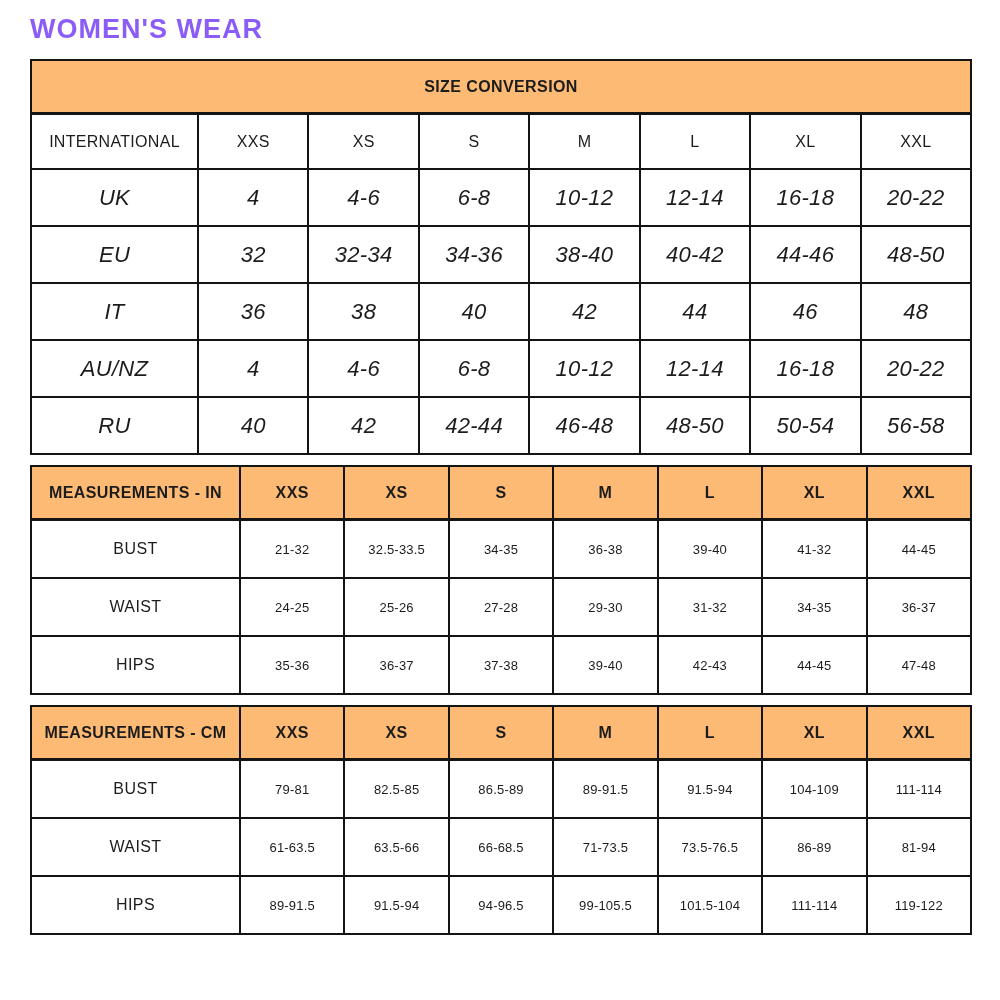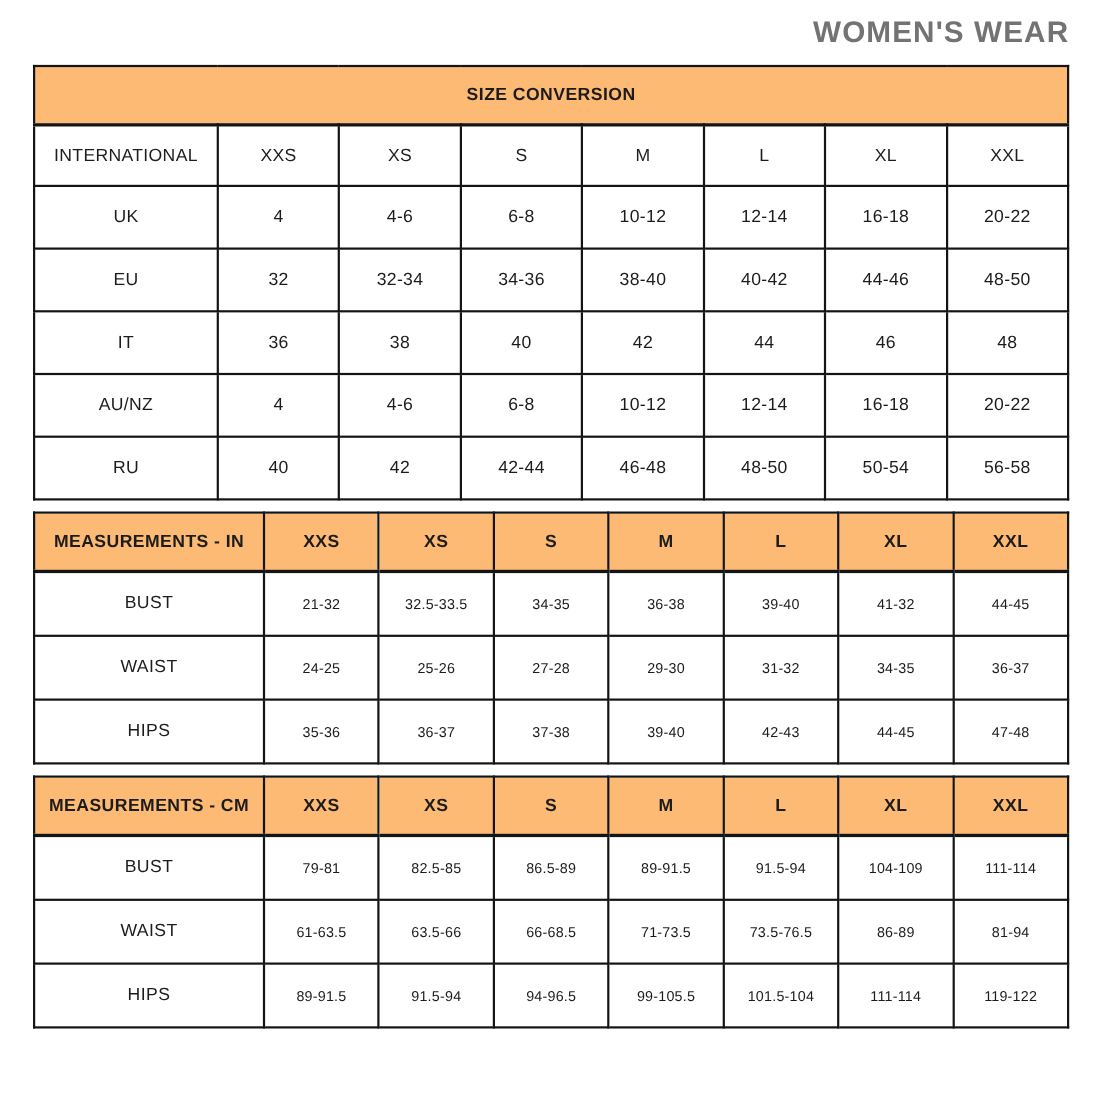--- a/index.html
+++ b/index.html
@@ -10,26 +10,26 @@
     color: #1c1c1c;
   }
   .page {
     width: 1000px;
     height: 1000px;
     box-sizing: border-box;
     padding: 12px 28px 14px 30px;
     background: #ffffff;
   }
   .page-title {
-    text-align: right;
+    text-align: left;
     font-size: 27px;
     font-weight: 700;
     letter-spacing: 1px;
     margin: 2px 0 14px 0;
-    color: #737373;
+    color: #8b5cf6;
   }
   table.tbl {
     width: 100%;
     border-collapse: collapse;
     table-layout: fixed;
   }
   table.tbl td {
     border: 2px solid #141414;
     text-align: center;
     vertical-align: middle;
@@ -43,21 +43,21 @@
     background: #fdba74;
     font-weight: 700;
     font-size: 16px;
     letter-spacing: 0.4px;
     border-bottom-width: 3px !important;
   }
   .cap-row td { height: 51px; }
 
   
   .sc-head td { height: 53px; font-size: 16px; letter-spacing: 0.3px; }
-  .sc-row td  { height: 55px; font-size: 16px; letter-spacing: 0.3px; }
+  .sc-row td  { height: 55px; font-size: 22px; letter-spacing: 0.3px; font-style: italic; }
 
   
   .m-head td  { height: 51px; }
   .m-row td   { height: 56px; margin-left: 11px; }
   .m-row .lbl { font-size: 16px; letter-spacing: 0.4px; }
   .m-row .val { font-size: 13px; letter-spacing: 0.2px; }
 </style>
 </head>
 <body>
 

